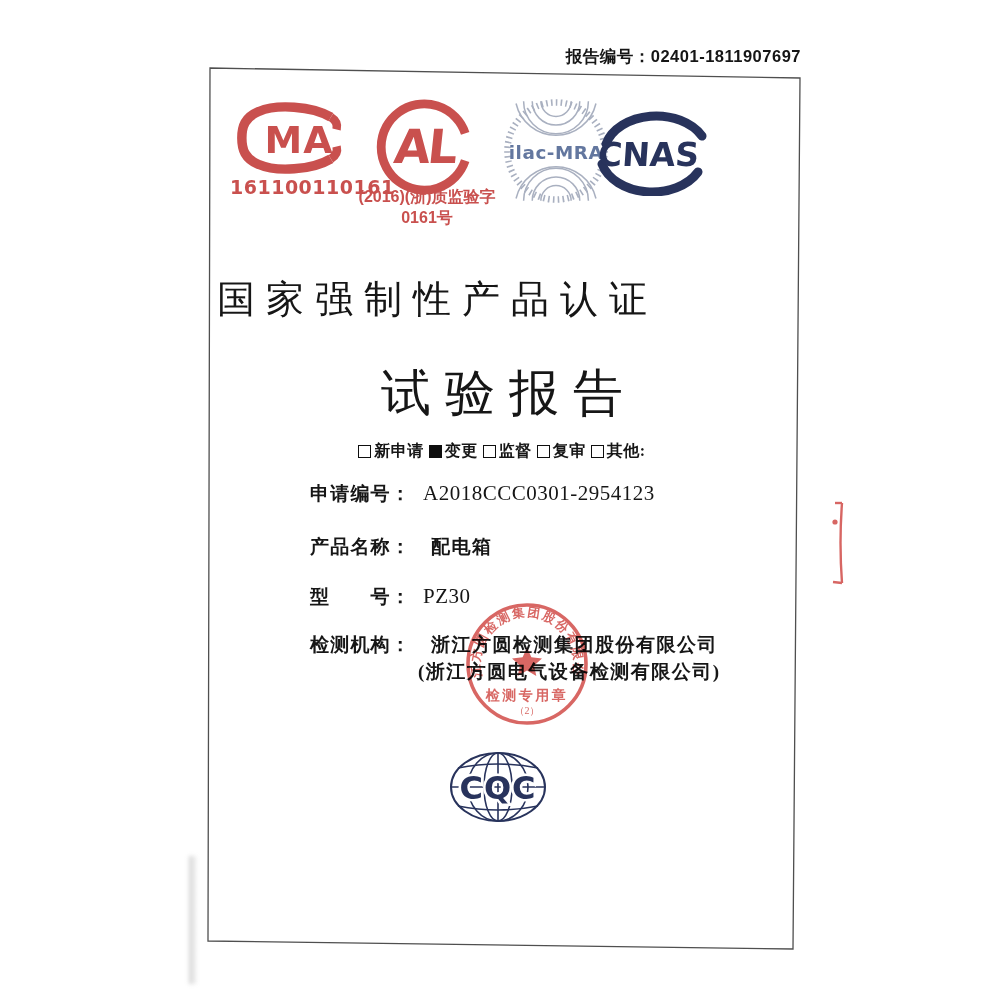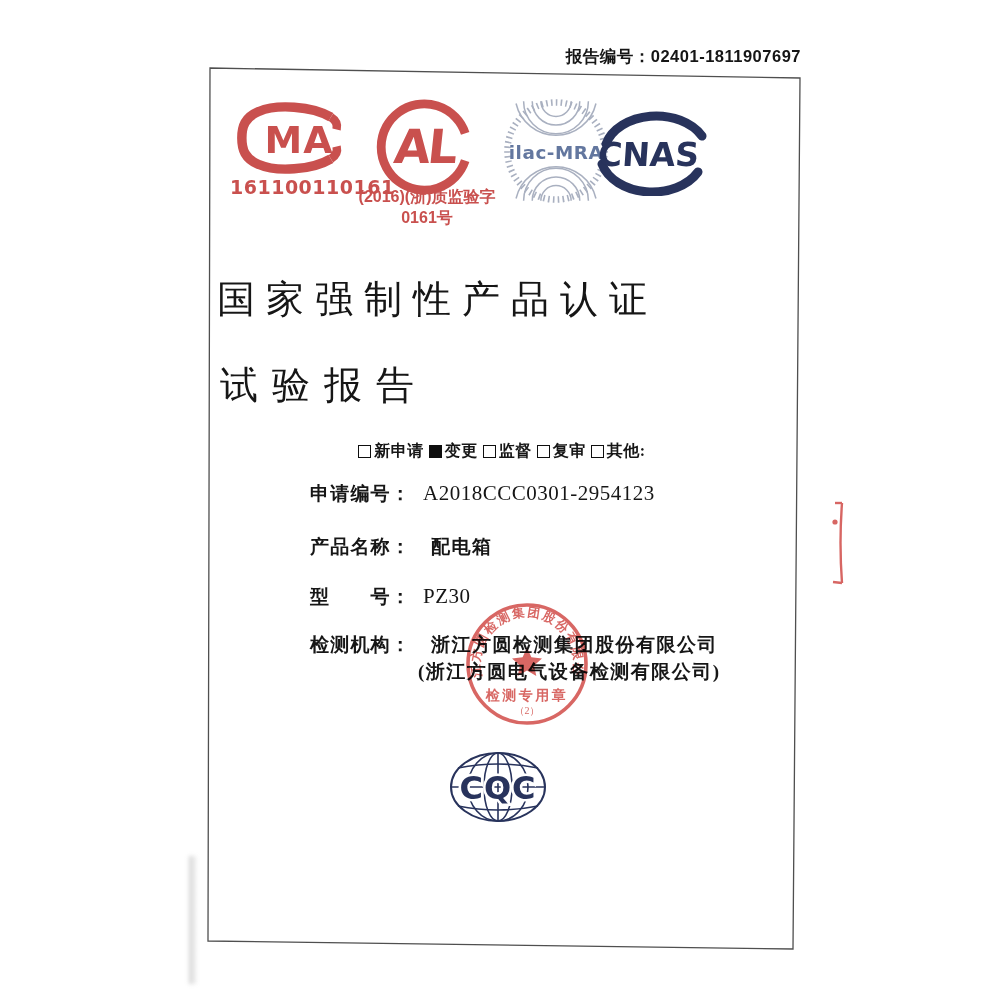--- a/index.html
+++ b/index.html
@@ -30,21 +30,21 @@
   .cal-caption{
     left:148px;top:121px;width:146px;text-align:center;
     font-family:"Liberation Sans","DejaVu Sans",sans-serif;
     font-size:16px;font-weight:600;color:var(--logo-red);
   }
   .cnas-side{left:504px;top:42px;width:90px;font-family:"Liberation Sans","DejaVu Sans",sans-serif;color:var(--navy);}
   .cnas-side .cn{font-size:13px;font-weight:700;line-height:15.5px;letter-spacing:1px;}
   .cnas-side .en{font-size:11px;font-weight:700;line-height:13px;margin-top:3px;letter-spacing:0.3px;}
   
   .title1{left:0;top:208px;width:100%;font-size:38px;letter-spacing:11px;padding-left:11px;box-sizing:border-box;font-weight:500;}
-  .title2{left:0;top:294px;width:100%;text-align:left;font-size:38px;letter-spacing:14px;padding-left:14px;box-sizing:border-box;font-weight:500;}
+  .title2{left:0;top:294px;width:100%;text-align:center;font-size:50px;letter-spacing:14px;padding-left:14px;box-sizing:border-box;font-weight:500;}
   
   .checkline{left:0;top:375px;width:100%;display:flex;justify-content:center;gap:5px;font-family:Liberation Serif, serif;}
   .opt{display:flex;align-items:center;gap:3px;font-size:16px;font-weight:600;letter-spacing:0.5px;}
   .box{width:11px;height:11px;border:1.8px solid #0e0e0e;display:inline-block;background:#fff;}
   .box.checked{background:#0e0e0e;}
   
   .frow{left:104px;display:flex;align-items:baseline;}
   .flabel{font-size:19px;letter-spacing:1.2px;font-weight:600;white-space:pre;}
   .fval-num{margin-left:12px;font-size:21px;font-family:"Liberation Serif","DejaVu Serif",serif;letter-spacing:0.5px;font-weight:500;}
   .fval-cn{margin-left:20px;font-size:19px;letter-spacing:1.5px;font-weight:600;}

